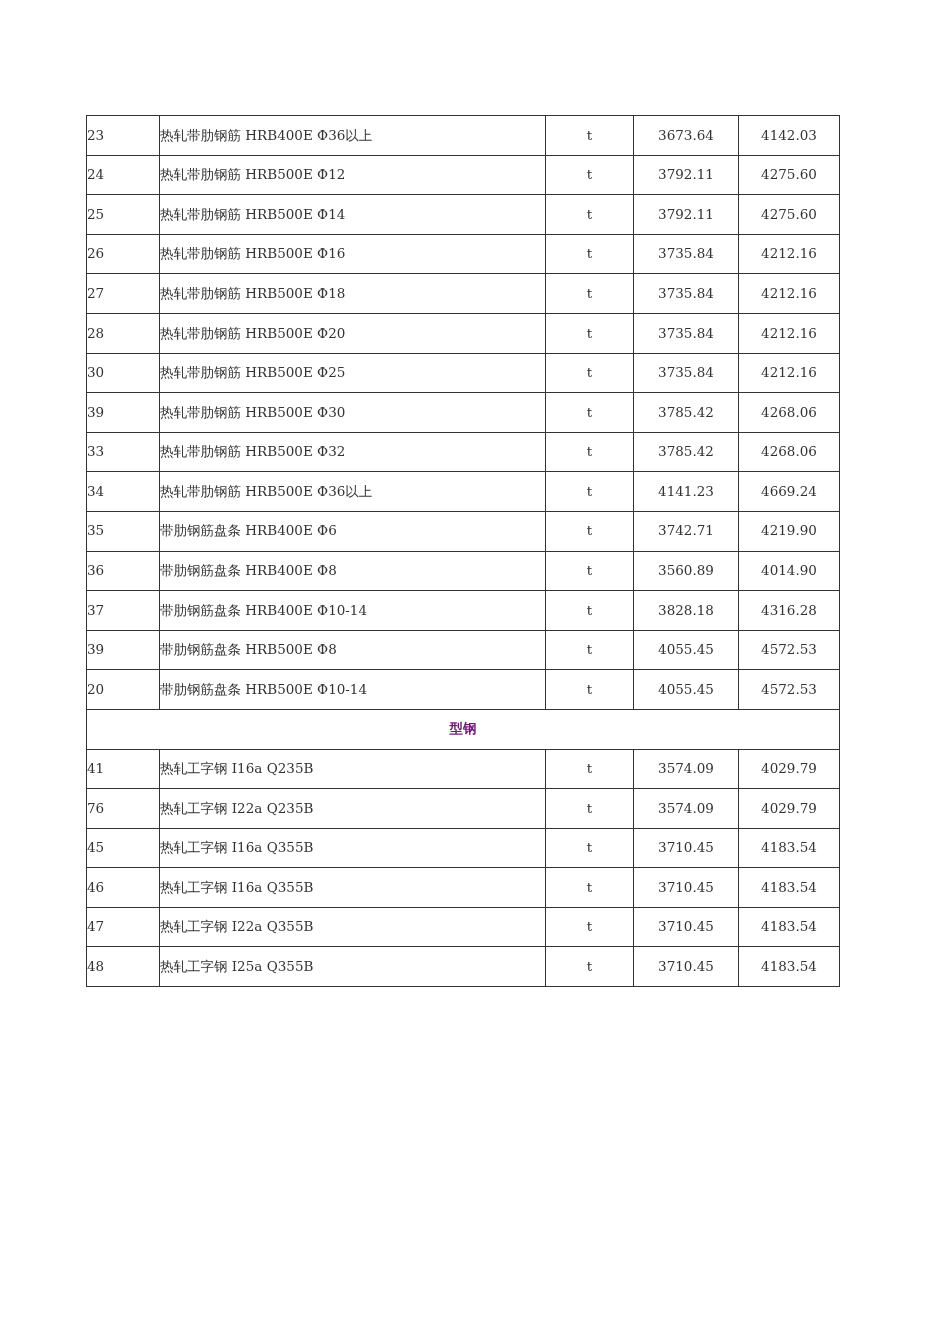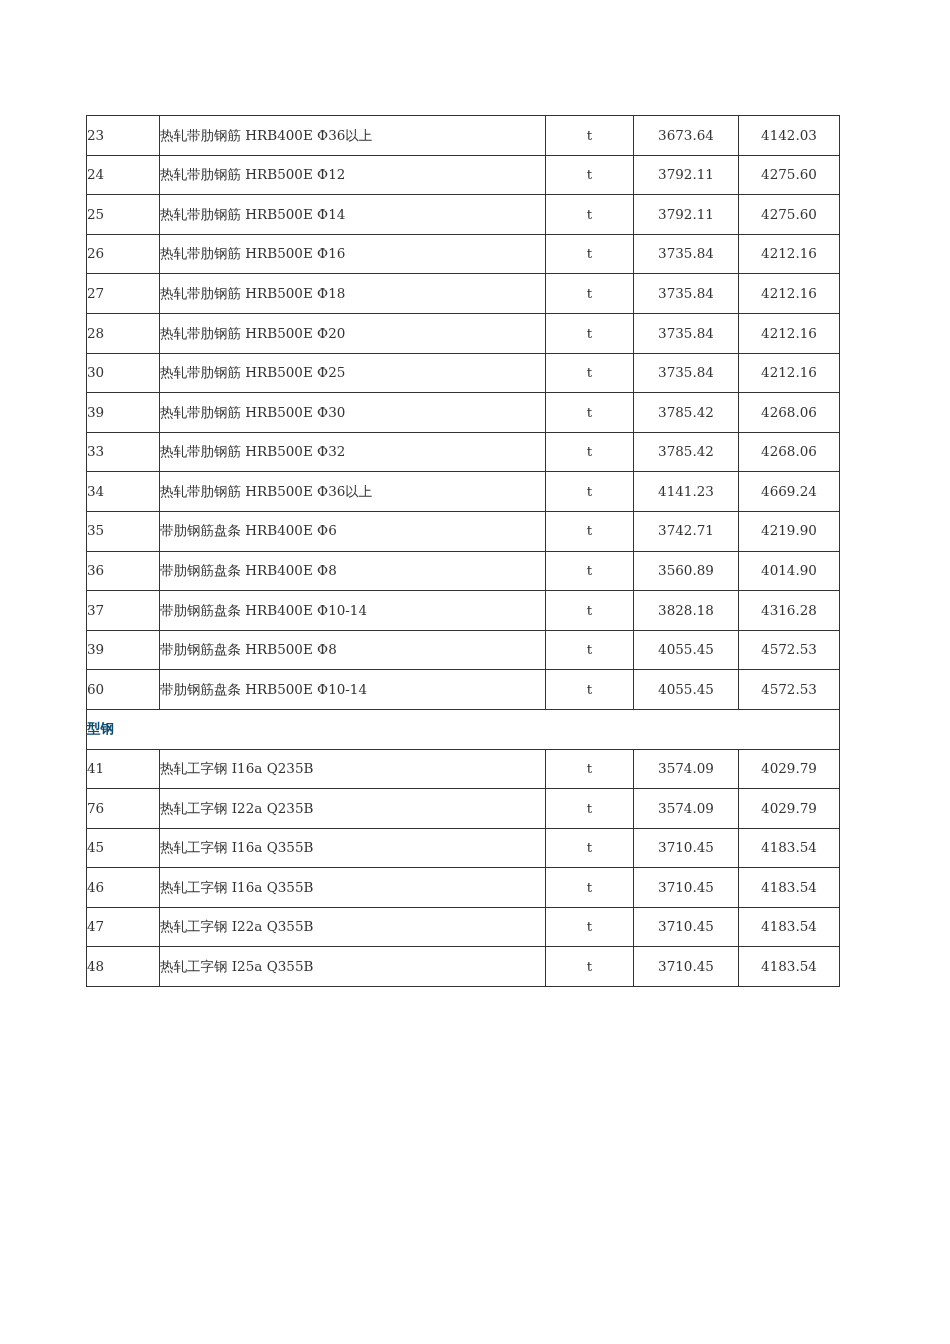--- a/index.html
+++ b/index.html
@@ -14,21 +14,21 @@
     border: 1.3px solid #333;
     height: 38.6px; padding: 0;
     font-size: 13.5px; line-height: 1;
     vertical-align: middle; white-space: nowrap; overflow: hidden;
   }
   td.c-no { text-align: left; }
   td.c-name { text-align: left; padding-left: 4px; }
   td.c-unit { text-align: center; }
   td.c-p1 { text-align: center; }
   td.c-p2 { text-align: center; }
-  td.section { font-weight: bold; font-size: 14px; color: #0c4a6e; }
+  td.section { text-align: center; font-weight: bold; font-size: 14px; color: #701a75; }
   col.w-no { width: 73px; }
   col.w-name { width: 386px; }
   col.w-unit { width: 88px; }
   col.w-p1 { width: 105px; }
   col.w-p2 { width: 101px; }
 </style>
 </head>
 <body>
 
 <table class="price-table">
@@ -132,21 +132,21 @@
     <td class="c-p2">4316.28</td>
   </tr>
       <tr>
     <td class="c-no">39</td>
     <td class="c-name">带肋钢筋盘条 HRB500E Φ8</td>
     <td class="c-unit">t</td>
     <td class="c-p1">4055.45</td>
     <td class="c-p2">4572.53</td>
   </tr>
       <tr>
-    <td class="c-no">60</td>
+    <td class="c-no">20</td>
     <td class="c-name">带肋钢筋盘条 HRB500E Φ10-14</td>
     <td class="c-unit">t</td>
     <td class="c-p1">4055.45</td>
     <td class="c-p2">4572.53</td>
   </tr>
     </tbody>
   <tbody>
     <tr>
       <td class="section" colspan="5">型钢</td>
     </tr>

